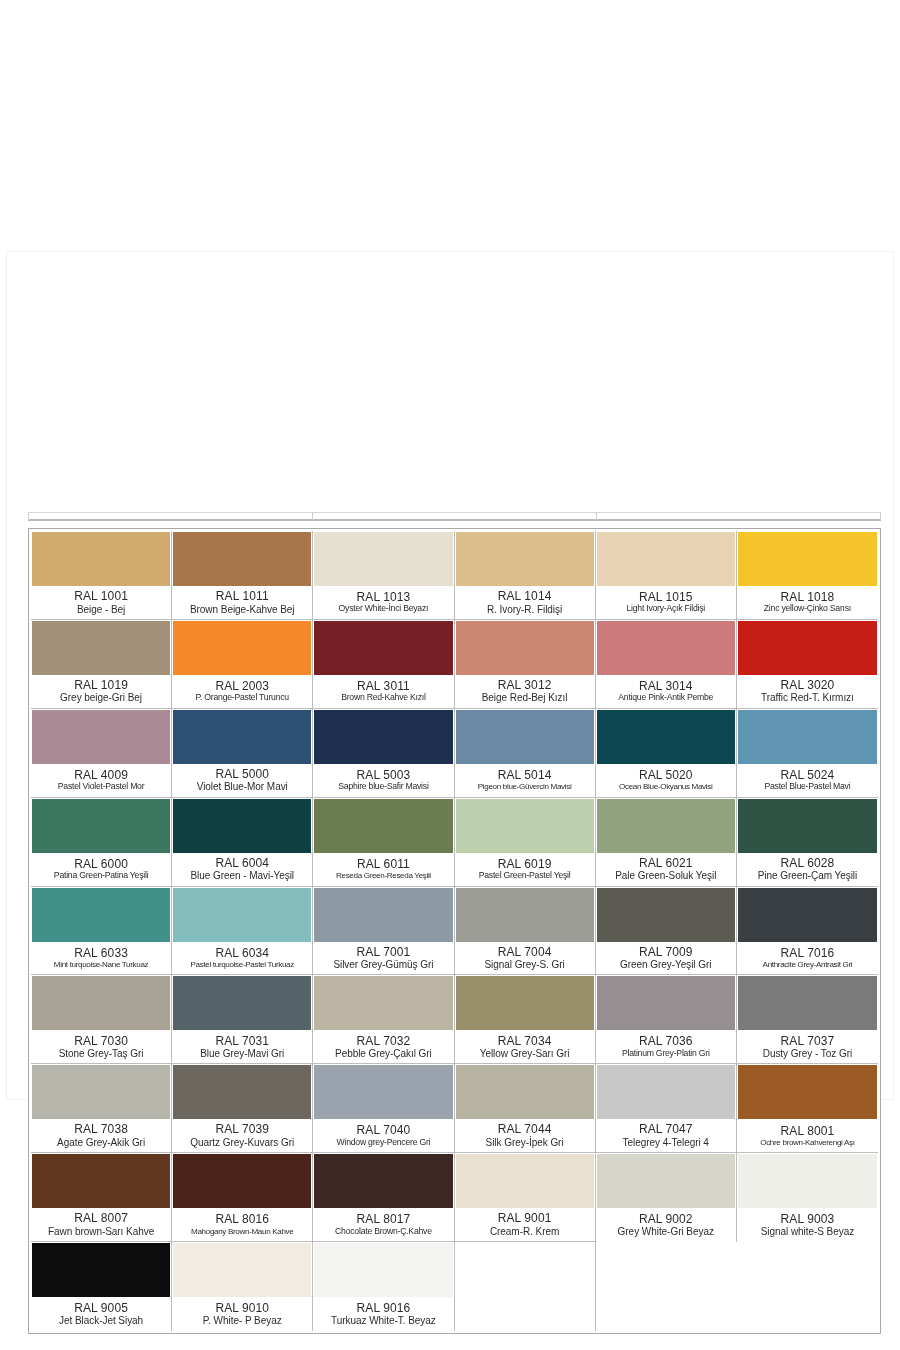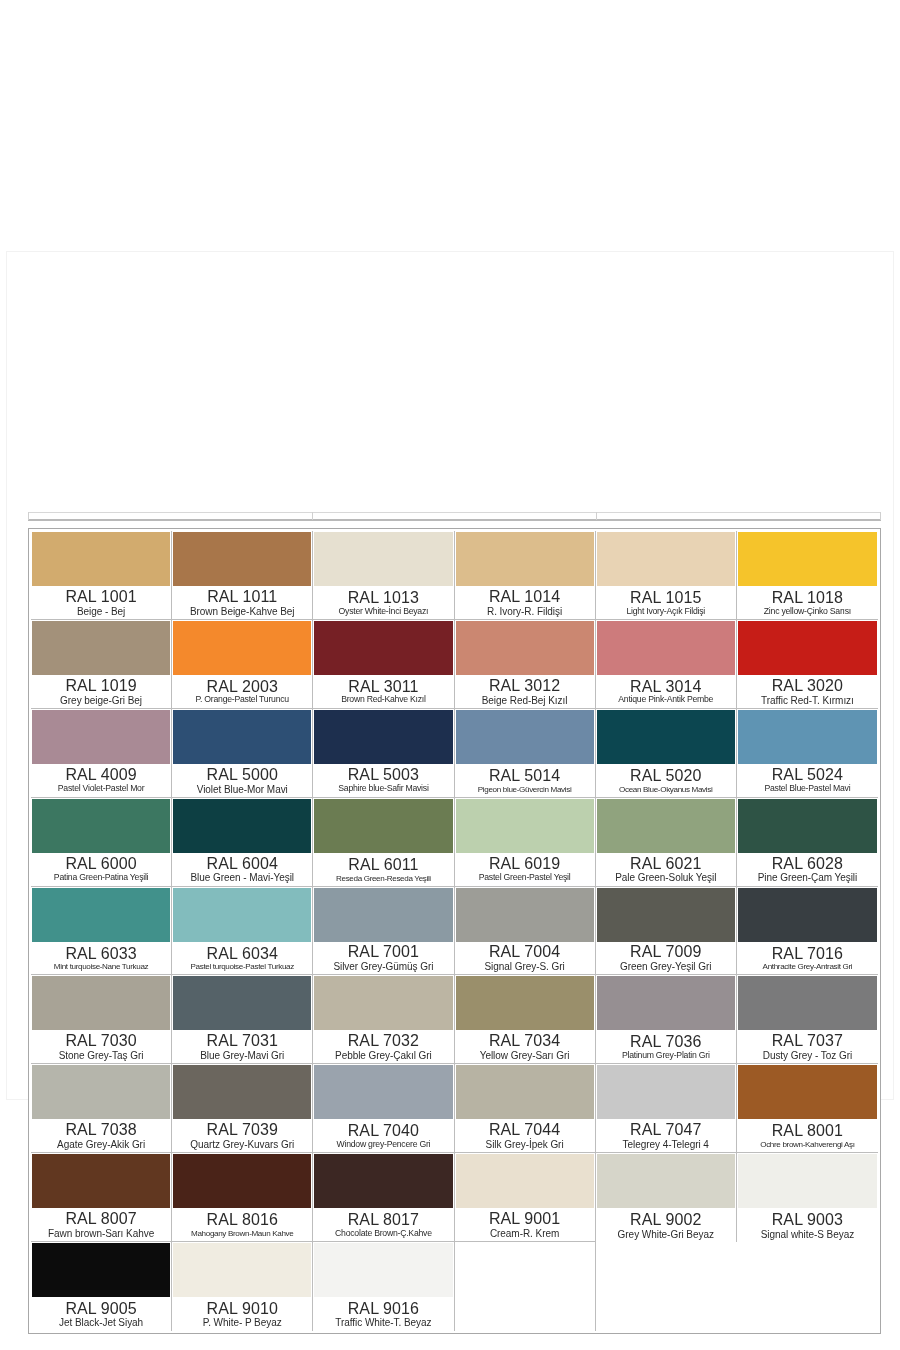--- a/index.html
+++ b/index.html
@@ -107,21 +107,21 @@
     flex: 1 1 auto;
     display: flex;
     flex-direction: column;
     align-items: center;
     justify-content: center;
     background: #ffffff;
     padding-top: 1px;
   }
 
   .ral-code {
-    font-size: 16px;
+    font-size: 12px;
     color: #2b2b2b;
     line-height: 1.12;
     white-space: nowrap;
     letter-spacing: 0.1px;
   }
   .ral-name {
     font-size: 10px;
     color: #2b2b2b;
     line-height: 1.12;
     white-space: nowrap;
@@ -496,21 +496,21 @@
             <div class="swatch" style="background: rgb(240, 236, 225);"></div>
             <div class="labels">
               <div class="ral-code">RAL 9010</div>
               <div class="ral-name">P. White- P Beyaz</div>
             </div>
           </div>
           <div class="cell">
             <div class="swatch" style="background: rgb(243, 243, 241);"></div>
             <div class="labels">
               <div class="ral-code">RAL 9016</div>
-              <div class="ral-name">Traffic White-T. Beyaz</div>
+              <div class="ral-name">Turkuaz White-T. Beyaz</div>
             </div>
           </div>
           <div class="cell cell-empty">
             <div class="swatch" style="background: rgb(255, 255, 255);"></div>
             <div class="labels"></div>
           </div>
         </div>
     </div>
 
   </div>

